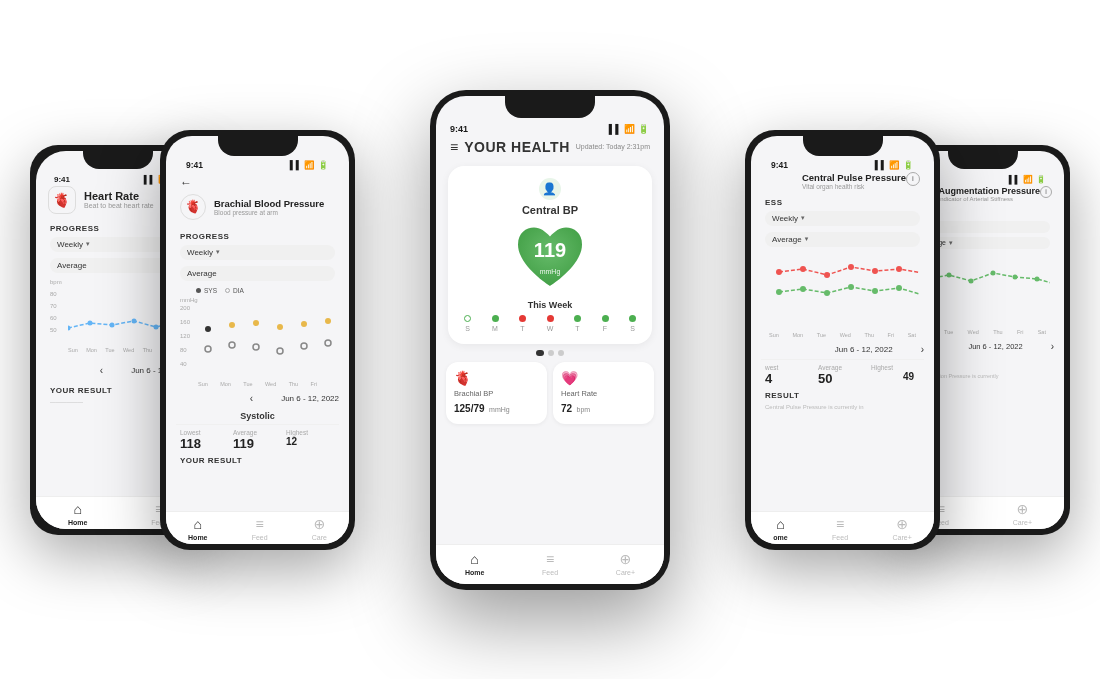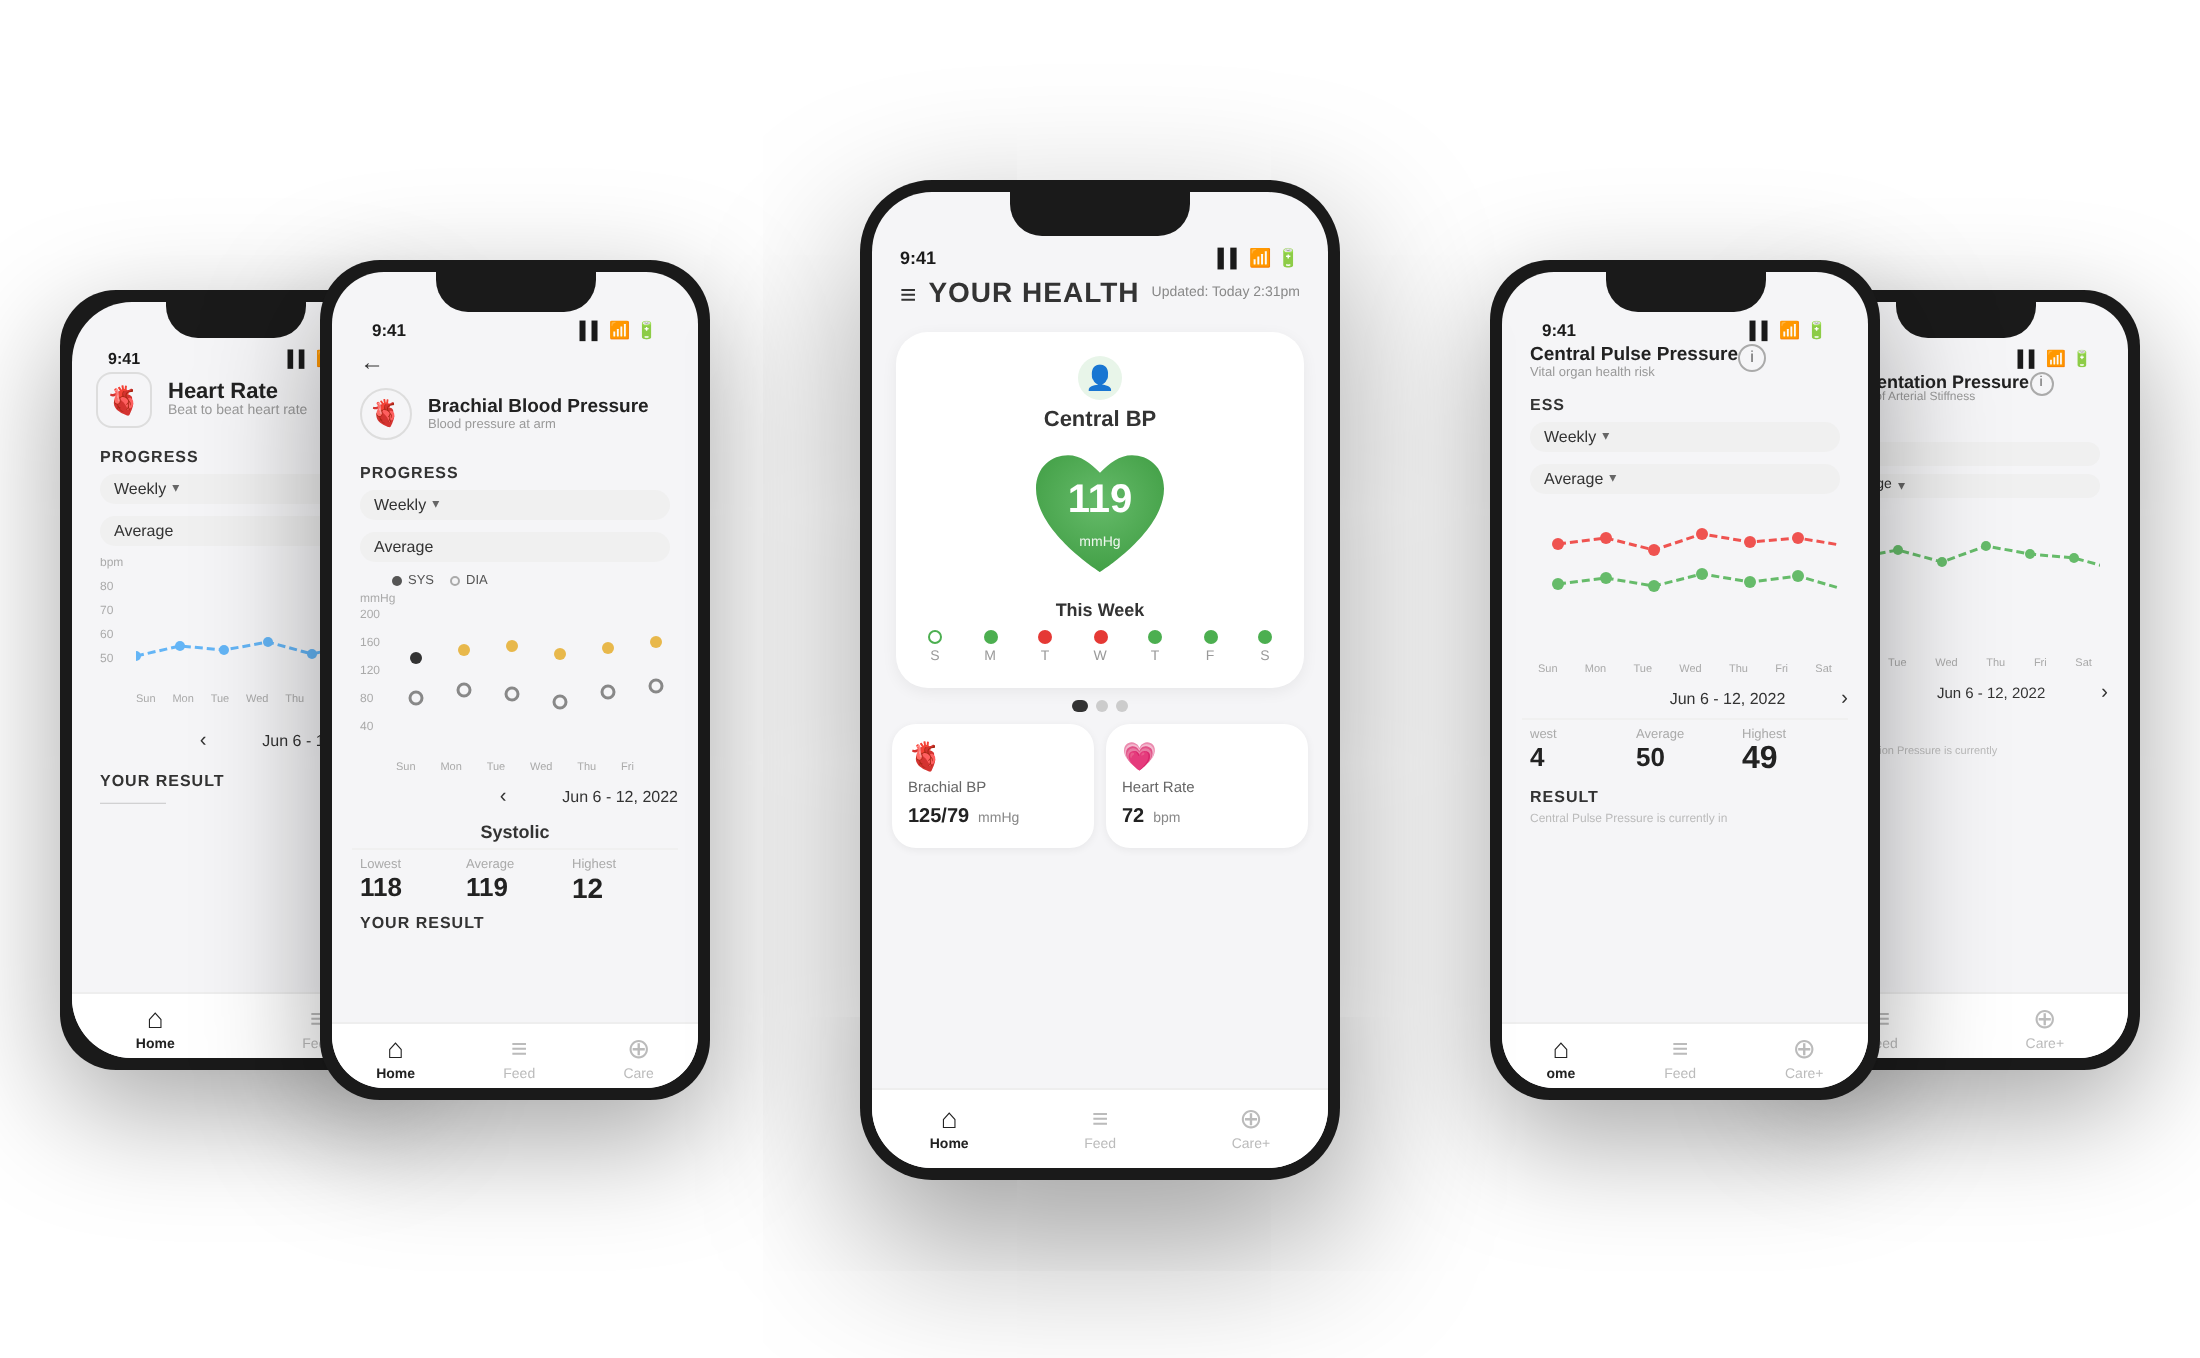--- a/index.html
+++ b/index.html
@@ -570,21 +570,21 @@
       border: 1px solid #aaa;
       display: flex;
       align-items: center;
       justify-content: center;
       font-size: 8px;
       color: #666;
     }
 
     .title-row-with-info {
       display: flex;
-      justify-content: flex-start;
+      justify-content: flex-end;
       align-items: flex-start;
       padding: 4px 4px 0;
     }
 
     
     .phone-screen-wrapper {
       position: absolute;
       top: 6px; left: 6px; right: 6px; bottom: 6px;
       border-radius: 30px;
       background: #f5f5f7;
@@ -782,21 +782,21 @@
           <div class="stat-item">
             <div class="stat-label">Lowest</div>
             <div class="stat-value" style="font-size:13px;">118</div>
           </div>
           <div class="stat-item">
             <div class="stat-label">Average</div>
             <div class="stat-value" style="font-size:13px;">119</div>
           </div>
           <div class="stat-item">
             <div class="stat-label">Highest</div>
-            <div class="stat-value" style="font-size:14px;">12</div>
+            <div class="stat-value" style="font-size:10px;">12</div>
           </div>
         </div>
 
         <div class="progress-label" style="margin-top:5px;">YOUR RESULT</div>
       </div>
 
       <div class="bottom-nav" style="padding: 4px 0 3px;">
         <div class="nav-item">
           <span class="nav-icon active">⌂</span>
           <span class="nav-label active">Home</span>
@@ -1012,21 +1012,21 @@
           <div class="stat-item">
             <div class="stat-label">west</div>
             <div class="stat-value" style="font-size:13px;">4</div>
           </div>
           <div class="stat-item">
             <div class="stat-label">Average</div>
             <div class="stat-value" style="font-size:13px;">50</div>
           </div>
           <div class="stat-item">
             <div class="stat-label">Highest</div>
-            <div class="stat-value" style="font-size:16px;">49</div>
+            <div class="stat-value" style="font-size:10px;margin-left:32px;">49</div>
           </div>
         </div>
 
         <div class="progress-label" style="margin-top:5px;">RESULT</div>
         <div style="font-size:6px; color:#bbb; margin: 2px 4px;">Central Pulse Pressure is currently in</div>
       </div>
 
       <div class="bottom-nav" style="padding: 4px 0 3px;">
         <div class="nav-item">
           <span class="nav-icon active">⌂</span>

